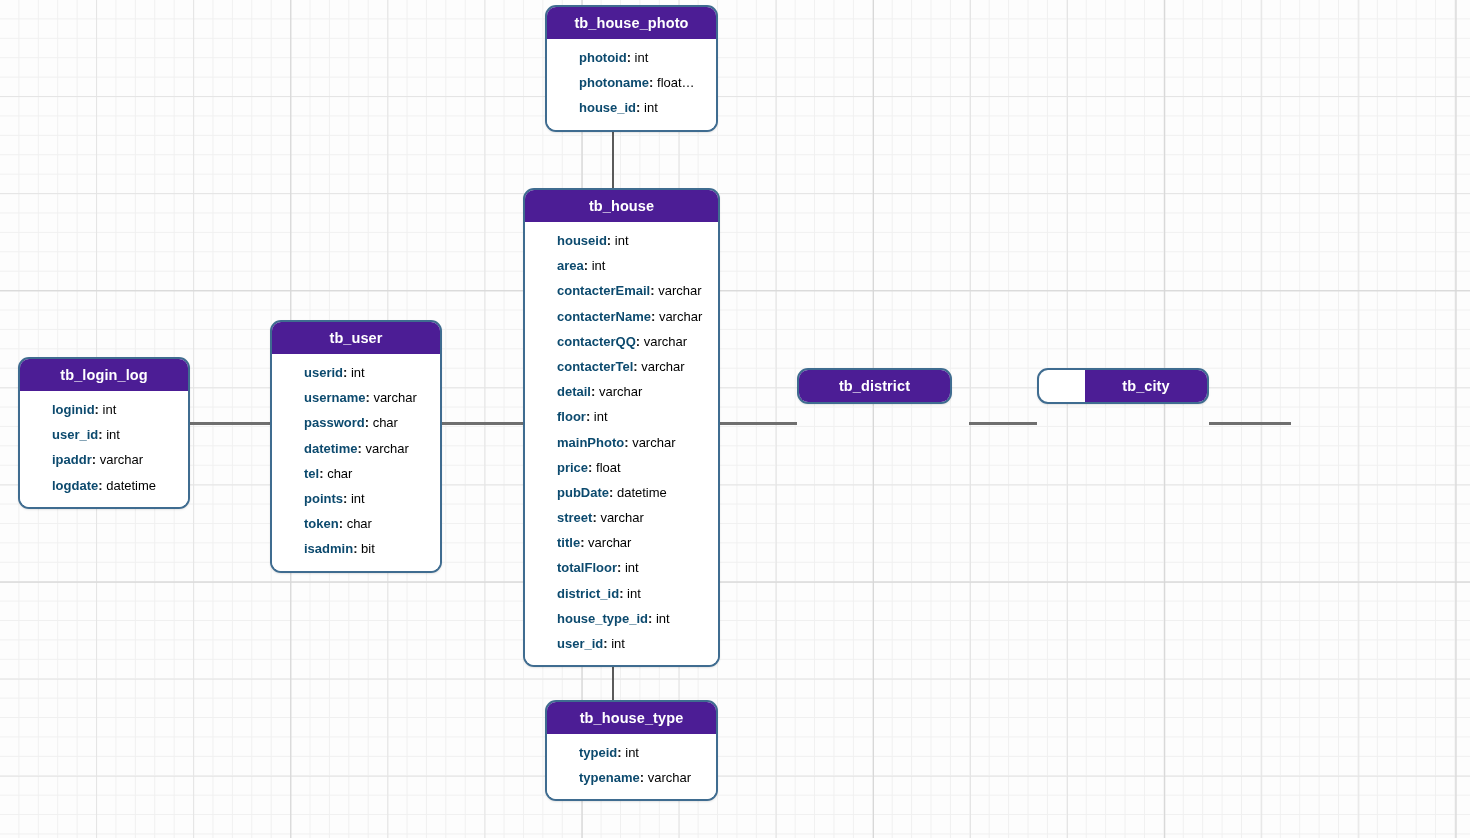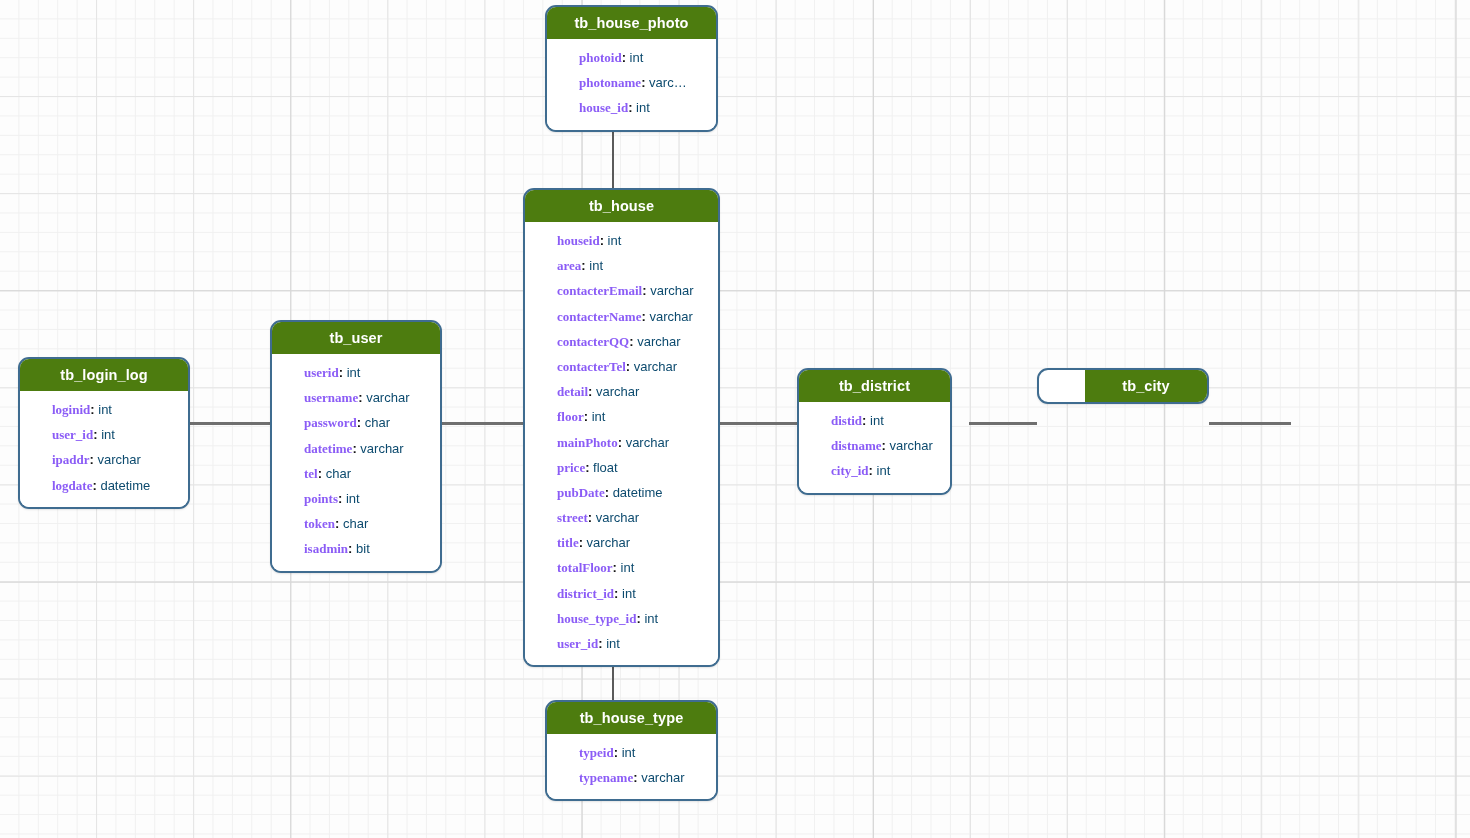--- a/index.html
+++ b/index.html
@@ -58,21 +58,21 @@
     position: absolute;
     z-index: 2;
     border: 2px solid #3f6c90;
     border-radius: 11px;
     background: #ffffff;
     box-sizing: border-box;
     box-shadow: 0 1px 2px rgba(0,0,0,0.10);
     overflow: hidden;
   }
   .table-header {
-    background: #4d7c0f;
+    background: #4c1d95;
     color: #ffffff;
     font-size: 14.5px;
     font-weight: bold;
     text-align: center;
     line-height: 32px;
     height: 32px;
     letter-spacing: 0.1px;
     white-space: nowrap;
     overflow: hidden;
   }
@@ -84,48 +84,47 @@
     font-size: 13px;
     line-height: 25.2px;
     height: 25.2px;
     padding-left: 32px;
     white-space: nowrap;
     overflow: hidden;
     color: #1a1a1a;
   }
   .field-name {
     font-weight: bold;
-    color: #8b5cf6;
-    font-family: Liberation Serif, serif;
+    color: #0c4a6e;
   }
   .field-colon {
     font-weight: bold;
     color: #141414;
   }
   .field-type {
-    color: #0c4a6e;
+    color: #000000;
     font-weight: normal;
   }
 </style>
 </head>
 <body>
 
 <div id="canvas">
     <div class="conn-h" style="left: 190px; top: 422px; width: 80px;"></div>
     <div class="conn-h" style="left: 442px; top: 422px; width: 81px;"></div>
     <div class="conn-h" style="left: 720px; top: 422px; width: 77px;"></div>
     <div class="conn-h" style="left: 969px; top: 422px; width: 68px;"></div>
     <div class="conn-h" style="left: 1209px; top: 422px; width: 82px;"></div>
     <div class="conn-v" style="left: 612px; top: 130px; height: 58px;"></div>
     <div class="conn-v" style="left: 612px; top: 665px; height: 63px;"></div>
     <div class="table-box" style="left: 545px; top: 5px; width: 173px;">
       <div class="table-header">tb_house_photo</div>
       <div class="table-body">
         <div class="field-row"><span class="field-name">photoid</span><span class="field-colon">: </span><span class="field-type">int</span></div>
-        <div class="field-row"><span class="field-name">photoname</span><span class="field-colon">: </span><span class="field-type">varc…</span></div>
+        <div class="field-row"><span class="field-name">photoname</span><span class="field-colon">: </span><span class="field-type">float…</span></div>
         <div class="field-row"><span class="field-name">house_id</span><span class="field-colon">: </span><span class="field-type">int</span></div>
       </div>
     </div>
     <div class="table-box" style="left: 523px; top: 188px; width: 197px;">
       <div class="table-header">tb_house</div>
       <div class="table-body">
         <div class="field-row"><span class="field-name">houseid</span><span class="field-colon">: </span><span class="field-type">int</span></div>
         <div class="field-row"><span class="field-name">area</span><span class="field-colon">: </span><span class="field-type">int</span></div>
         <div class="field-row"><span class="field-name">contacterEmail</span><span class="field-colon">: </span><span class="field-type">varchar</span></div>
         <div class="field-row"><span class="field-name">contacterName</span><span class="field-colon">: </span><span class="field-type">varchar</span></div>
@@ -161,25 +160,20 @@
       <div class="table-header">tb_login_log</div>
       <div class="table-body">
         <div class="field-row"><span class="field-name">loginid</span><span class="field-colon">: </span><span class="field-type">int</span></div>
         <div class="field-row"><span class="field-name">user_id</span><span class="field-colon">: </span><span class="field-type">int</span></div>
         <div class="field-row"><span class="field-name">ipaddr</span><span class="field-colon">: </span><span class="field-type">varchar</span></div>
         <div class="field-row"><span class="field-name">logdate</span><span class="field-colon">: </span><span class="field-type">datetime</span></div>
       </div>
     </div>
     <div class="table-box" style="left: 797px; top: 368px; width: 155px;">
       <div class="table-header">tb_district</div>
-      <div class="table-body">
-        <div class="field-row"><span class="field-name">distid</span><span class="field-colon">: </span><span class="field-type">int</span></div>
-        <div class="field-row"><span class="field-name">distname</span><span class="field-colon">: </span><span class="field-type">varchar</span></div>
-        <div class="field-row"><span class="field-name">city_id</span><span class="field-colon">: </span><span class="field-type">int</span></div>
-      </div>
     </div>
     <div class="table-box" style="left: 1037px; top: 368px; width: 172px; padding-left: 46px;">
       <div class="table-header">tb_city</div>
     </div>
     <div class="table-box" style="left: 545px; top: 700px; width: 173px;">
       <div class="table-header">tb_house_type</div>
       <div class="table-body">
         <div class="field-row"><span class="field-name">typeid</span><span class="field-colon">: </span><span class="field-type">int</span></div>
         <div class="field-row"><span class="field-name">typename</span><span class="field-colon">: </span><span class="field-type">varchar</span></div>
       </div>

